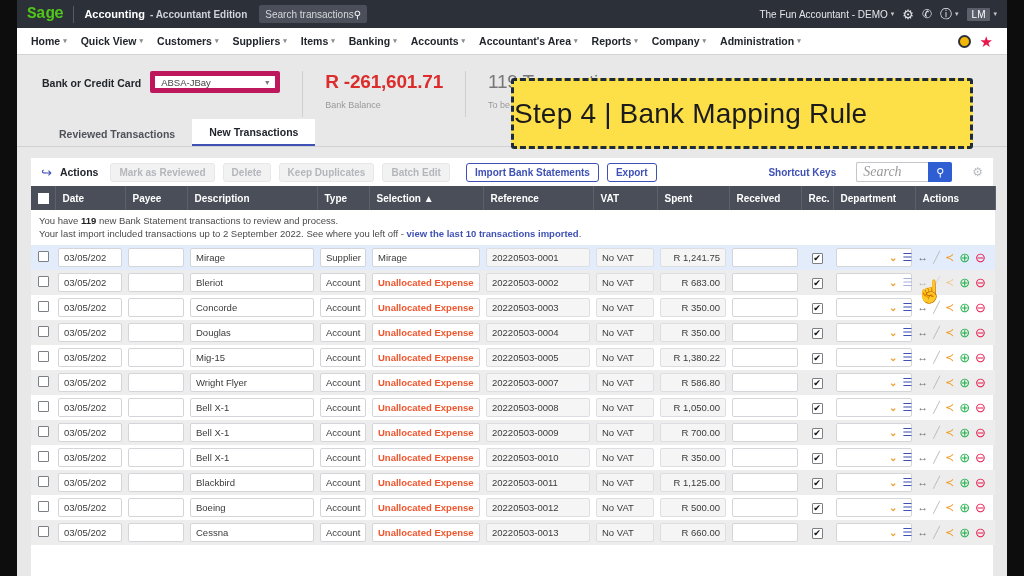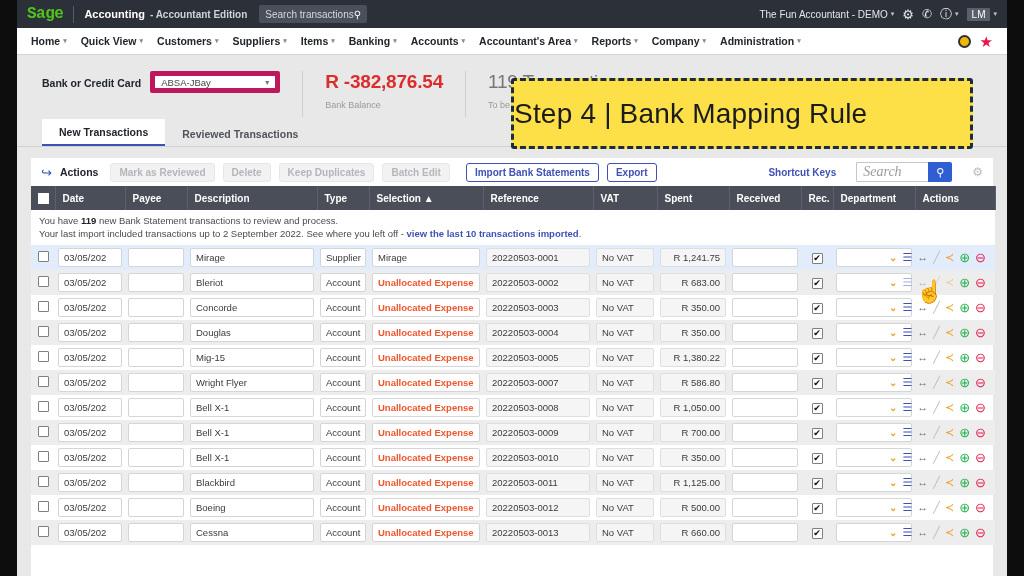--- a/index.html
+++ b/index.html
@@ -201,37 +201,37 @@
   </div>
 
   <div class="summary">
     <div class="lbl-bcc">Bank or Credit Card</div>
     <div class="select-box">
       <span>ABSA-JBay</span>
       <span class="caret">▾</span>
     </div>
     <div class="vrule"></div>
     <div class="metric">
-      <div class="big">R -382,876.54</div>
+      <div class="big">R -261,601.71</div>
       <div class="sub">Bank Balance</div>
     </div>
     <div class="vrule"></div>
     <div class="metric">
       <div class="big grey">119 Transactions</div>
       <div class="sub">To be Reviewed</div>
     </div>
 
     <div class="callout">
       <span>Step 4 | Bank Mapping Rule</span>
     </div>
   </div>
 
   <div class="tabs">
+    <div class="tab">Reviewed Transactions</div>
     <div class="tab active">New Transactions</div>
-    <div class="tab">Reviewed Transactions</div>
   </div>
 
   <div class="card">
 
     <div class="actionsbar">
       <span class="undo-icon">↩</span>
       <span class="actions-lbl">Actions</span>
       <span class="abtn">Mark as Reviewed</span>
       <span class="abtn">Delete</span>
       <span class="abtn">Keep Duplicates</span>

